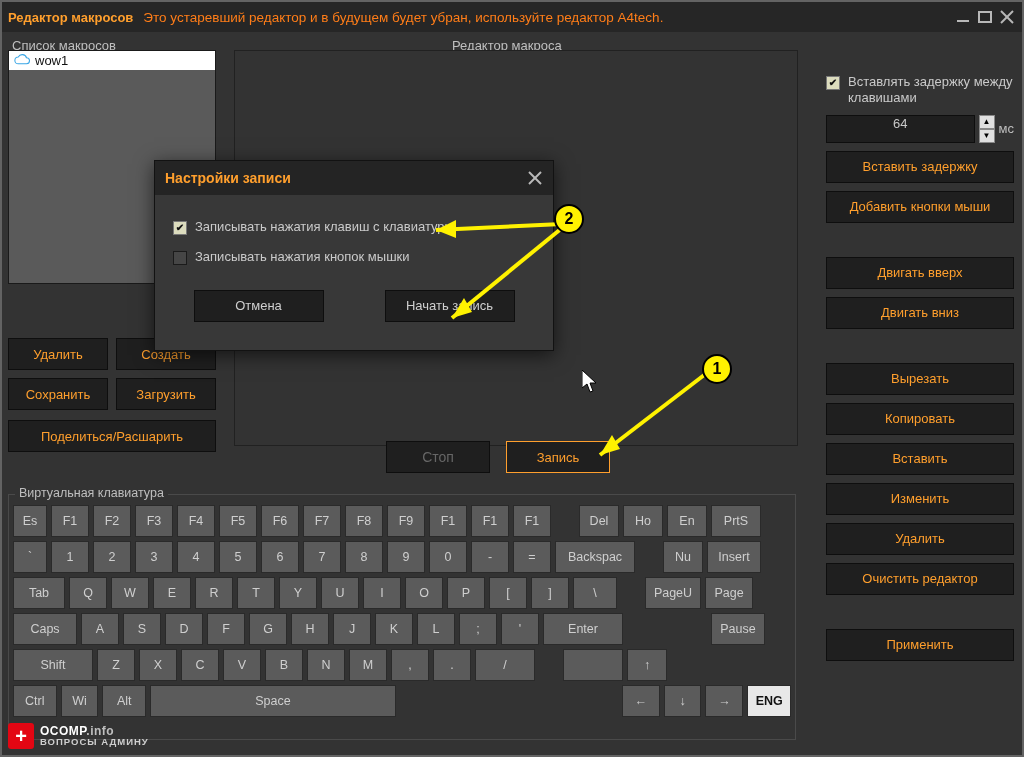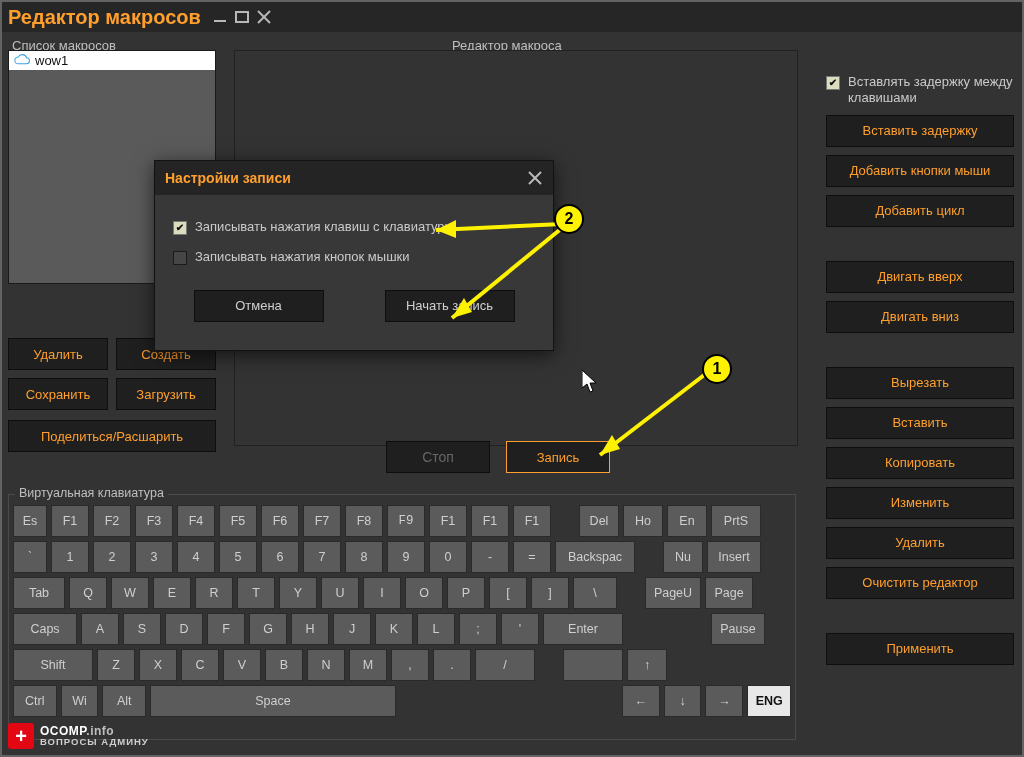--- a/index.html
+++ b/index.html
@@ -1,19 +1,19 @@
 <!DOCTYPE html>
 <html><head>
 <meta charset="utf-8">
 <style>
   * { box-sizing: border-box; font-family: Tahoma, Verdana, sans-serif; }
   body { margin: 0; background: #fff; }
   .frame { width: 1024px; height: 757px; border: 2px solid #636363; background: #333333; position: relative; overflow: hidden; }
   .titlebar { height: 30px; background: #262626; display: flex; align-items: center; padding: 0 6px; gap: 10px; }
-  .titlebar .app-title { color: #ff9f2d; font-weight: bold; font-size: 20px; }
+  .titlebar .app-title { color: #ff9f2d; font-weight: bold; font-size: 13px; }
   .titlebar .deprecation { color: #ff7d18; font-size: 13.5px; flex: 1; }
   .titlebar .win-btns { display: flex; gap: 4px; }
   .titlebar .win-btn { width: 18px; height: 18px; display: flex; align-items: center; justify-content: center; cursor: pointer; }
   .titlebar svg { stroke: #b8b8b8; fill: none; stroke-width: 2; }
   .content { position: absolute; top: 30px; left: 0; right: 0; bottom: 0; }
   .section-label { color: #bfbfbf; font-size: 13px; }
   .fake-fieldset { position: absolute; border: 1px solid #4a4a4a; }
   .fake-fieldset .legend { position: absolute; top: -9px; left: 6px; background: #333333; padding: 0 4px; color: #bfbfbf; font-size: 12.5px; }
   .macro-item { background: #ffffff; color: #111; font-size: 13px; display: flex; align-items: center; padding: 2px 4px; gap: 4px; }
   .cloud-icon { width: 18px; height: 14px; display: inline-block; }
@@ -67,20 +67,21 @@
   .wm-text .l2 { color: #cfcfcf; font-size: 9.5px; font-weight: bold; letter-spacing: 1px; }
   .section-header { position: absolute; top: 6px; }
 </style>
 </head>
 <body>
 
 <div class="frame">
 
   <div class="titlebar">
     <span class="app-title">Редактор макросов</span>
+    <span class="deprecation">Это устаревший редактор и в будущем будет убран, используйте редактор A4tech.</span>
     <div class="win-btns">
       <div class="win-btn">
         <svg viewBox="0 0 16 16" width="16" height="16">
             <line x1="2" y1="12" x2="14" y2="12"></line>
           </svg>
       </div>
       <div class="win-btn">
         <svg viewBox="0 0 16 16" width="16" height="16">
             <rect x="2" y="3" width="12" height="10"></rect>
           </svg>
@@ -123,51 +124,58 @@
     <div class="stop-rec-row">
       <div class="grey-btn">Стоп</div>
       <div class="orange-btn rec-btn">Запись</div>
     </div>
 
     <div class="right-panel">
       <div class="chk-row">
         <div class="chk checked"></div>
         <span>Вставлять задержку между клавишами</span>
       </div>
+      <div class="delay-row">
+        <div class="delay-input">64</div>
+        <div class="spin">
+            <div>▲</div>
+            <div>▼</div>
+          </div>
+        <span class="section-label">мс</span>
+      </div>
       <div class="orange-btn">Вставить задержку</div>
       <div class="orange-btn">Добавить кнопки мыши</div>
-      <div class="orange-btn">Добавить цикл</div>
       <div class="spacer-md"></div>
       <div class="orange-btn">Двигать вверх</div>
       <div class="orange-btn">Двигать вниз</div>
       <div class="spacer-md"></div>
       <div class="orange-btn">Вырезать</div>
+      <div class="orange-btn">Копировать</div>
       <div class="orange-btn">Вставить</div>
-      <div class="orange-btn">Копировать</div>
       <div class="orange-btn">Изменить</div>
       <div class="orange-btn">Удалить</div>
       <div class="orange-btn">Очистить редактор</div>
       <div class="spacer-md"></div>
       <div class="orange-btn">Применить</div>
     </div>
 
     <div class="fake-fieldset kb-fieldset">
       <div class="legend">Виртуальная клавиатура</div>
       <div class="keyboard" id="kbd">
           <div class="krow">
             <div class="key" style="width: 34px;">Es</div>
             <div class="key" style="width: 38px;">F1</div>
             <div class="key" style="width: 38px;">F2</div>
             <div class="key" style="width: 38px;">F3</div>
             <div class="key" style="width: 38px;">F4</div>
             <div class="key" style="width: 38px;">F5</div>
             <div class="key" style="width: 38px;">F6</div>
             <div class="key" style="width: 38px;">F7</div>
             <div class="key" style="width: 38px;">F8</div>
-            <div class="key" style="width: 38px; font-family: Liberation Mono, monospace;">F9</div>
+            <div class="key" style="width: 38px;">F9</div>
             <div class="key" style="width: 38px;">F1</div>
             <div class="key" style="width: 38px;">F1</div>
             <div class="key" style="width: 38px;">F1</div>
             <div style="width: 20px;"></div>
             <div class="key" style="width: 40px;">Del</div>
             <div class="key" style="width: 40px;">Ho</div>
             <div class="key" style="width: 40px;">En</div>
             <div class="key" style="width: 50px;">PrtS</div>
           </div>
           <div class="krow">

